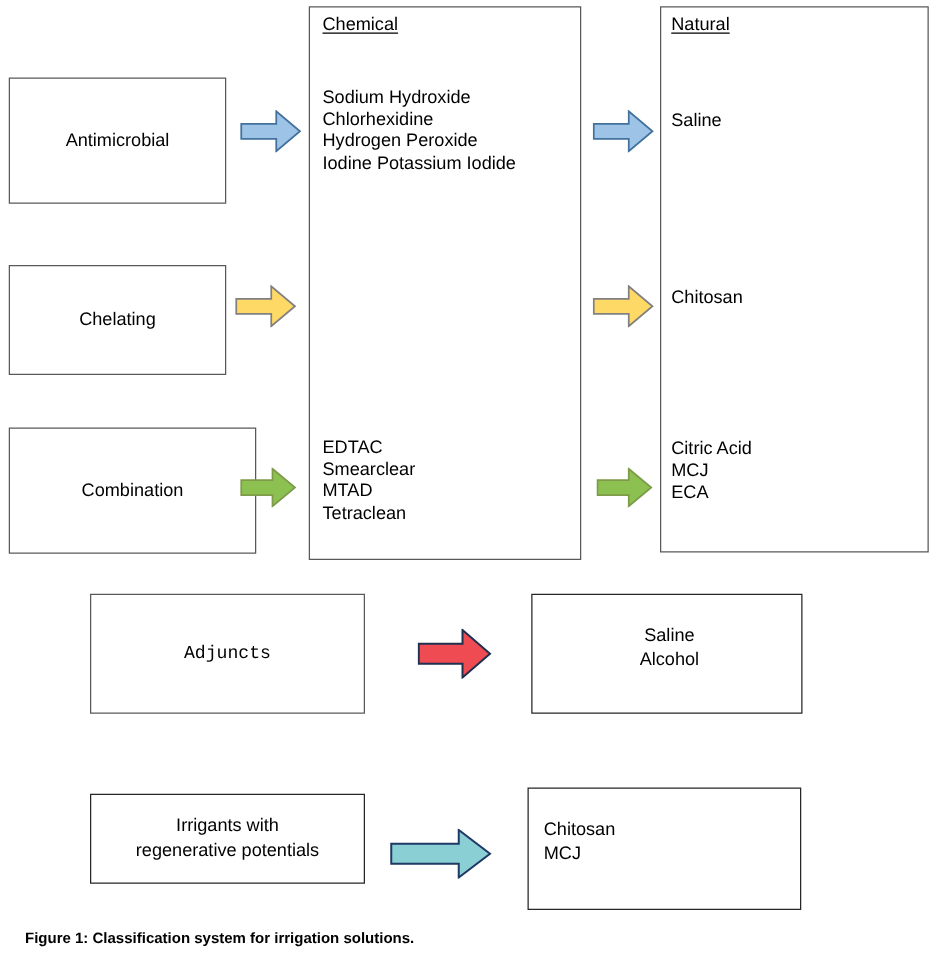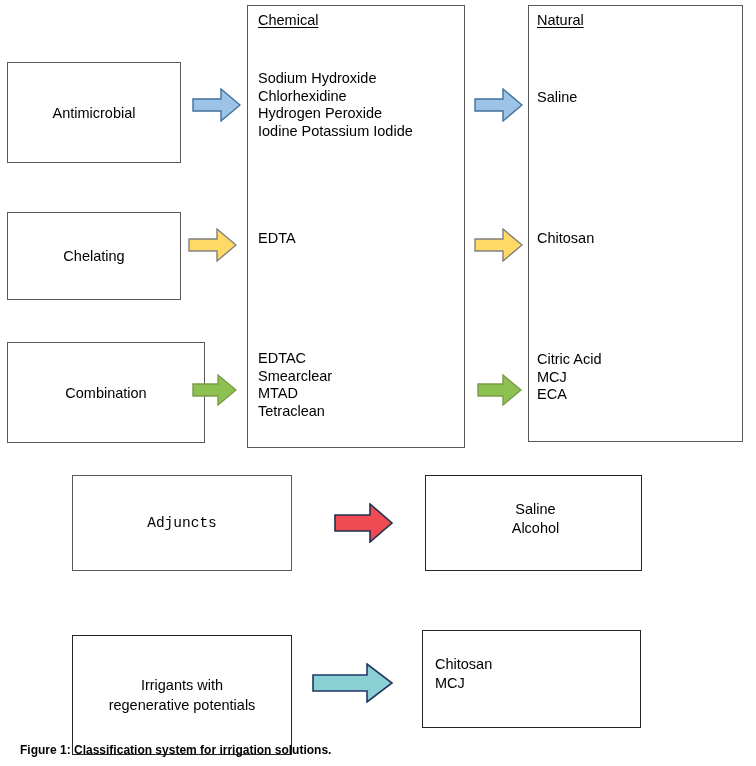--- a/index.html
+++ b/index.html
@@ -105,21 +105,20 @@
   <div class="item-list" style="left:537px; top:89px; width:195px;">Saline</div>
 
   <div class="box dark" style="left:7px; top:212px; width:174px; height:88px;">
     <div class="center-label">Chelating</div>
   </div>
 
   <svg class="arrow" style="left:188px; top:228px;" width="49" height="34" viewBox="0 0 49 34">
     <polygon points="1,11 29,11 29,1 48,17 29,33 29,23 1,23" fill="#ffd966" stroke="#808080" stroke-width="1.4"></polygon>
   </svg>
 
-  <div class="item-list" style="left:258px; top:230px; width:200px;">EDTA</div>
 
   <svg class="arrow" style="left:474px; top:228px;" width="49" height="34" viewBox="0 0 49 34">
     <polygon points="1,11 29,11 29,1 48,17 29,33 29,23 1,23" fill="#ffd966" stroke="#808080" stroke-width="1.4"></polygon>
   </svg>
 
   <div class="item-list" style="left:537px; top:230px; width:195px;">Chitosan</div>
 
   <div class="box dark" style="left:7px; top:342px; width:198px; height:101px;">
     <div class="center-label">Combination</div>
   </div>
@@ -147,21 +146,21 @@
 
   <svg class="arrow" style="left:334px; top:503px;" width="60" height="40" viewBox="0 0 60 40">
     <polygon points="1,12 36,12 36,1 58,20 36,39 36,28 1,28" fill="#ee4b52" stroke="#20304f" stroke-width="1.6"></polygon>
   </svg>
 
   <div class="box black" style="left:425px; top:475px; width:217px; height:96px;text-align:center;">
     <div class="item-list" style="left:12px; top:24px; width:195px; line-height:19px;">Saline
 Alcohol</div>
   </div>
 
-  <div class="box black" style="left:72px; top:635px; width:220px; height:120px;">
+  <div class="box black" style="left:72px; top:635px; width:220px; height:72px;">
     <div class="center-label">Irrigants with
 regenerative potentials</div>
   </div>
 
   <svg class="arrow" style="left:312px; top:663px;" width="82" height="40" viewBox="0 0 82 40">
     <polygon points="1,12 55,12 55,1 80,20 55,39 55,28 1,28" fill="#8acfd4" stroke="#1f3864" stroke-width="1.6"></polygon>
   </svg>
 
   <div class="box black" style="left:422px; top:630px; width:219px; height:98px;">
     <div class="item-list" style="left:12px; top:24px; width:195px; line-height:19px;">Chitosan

